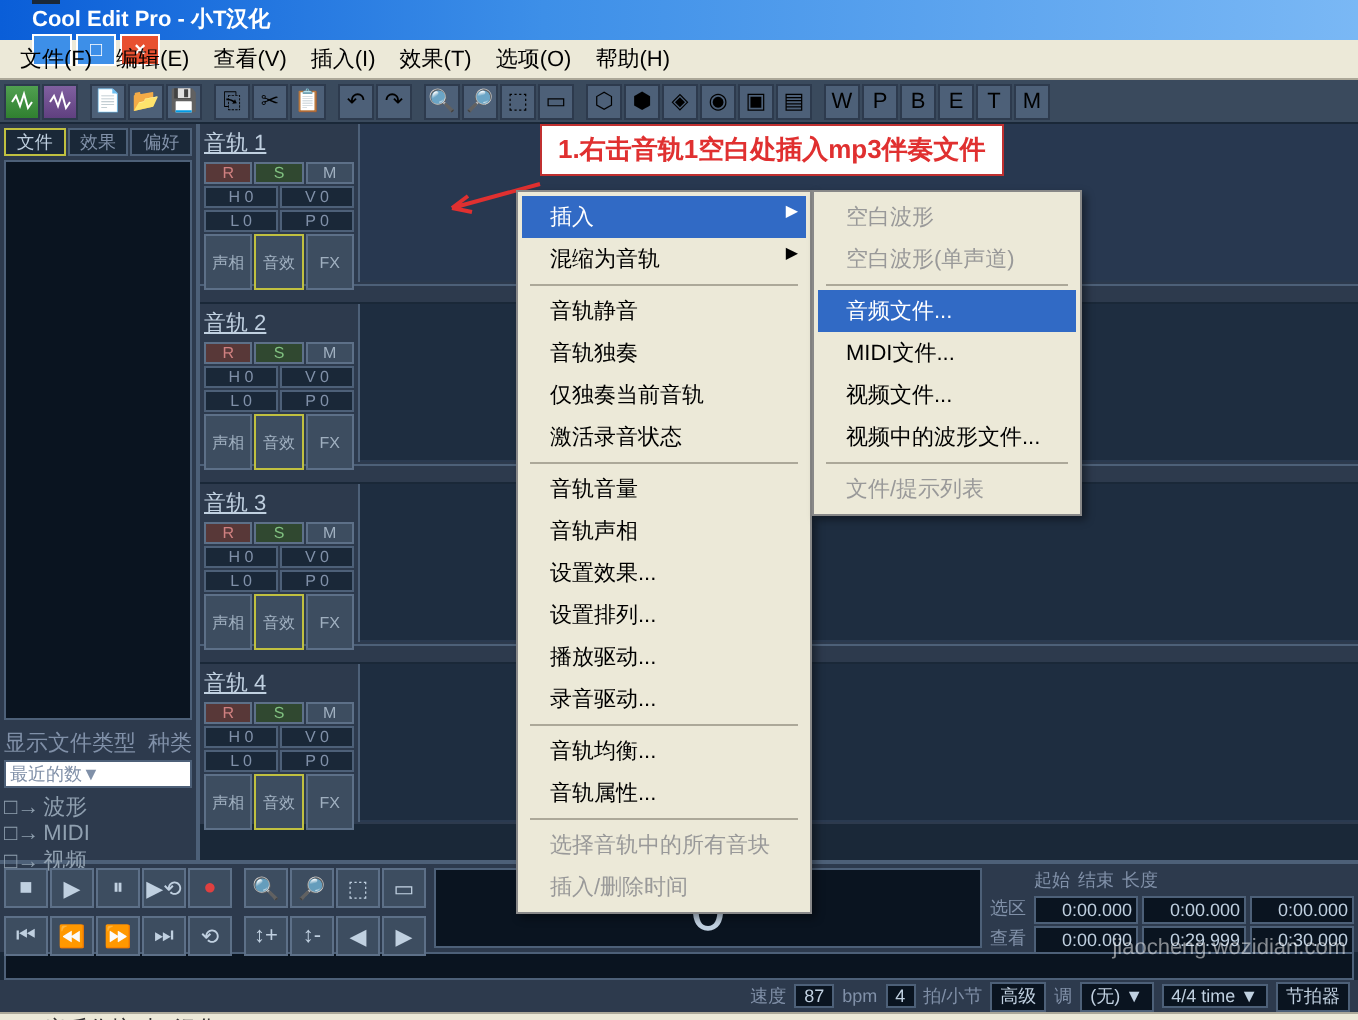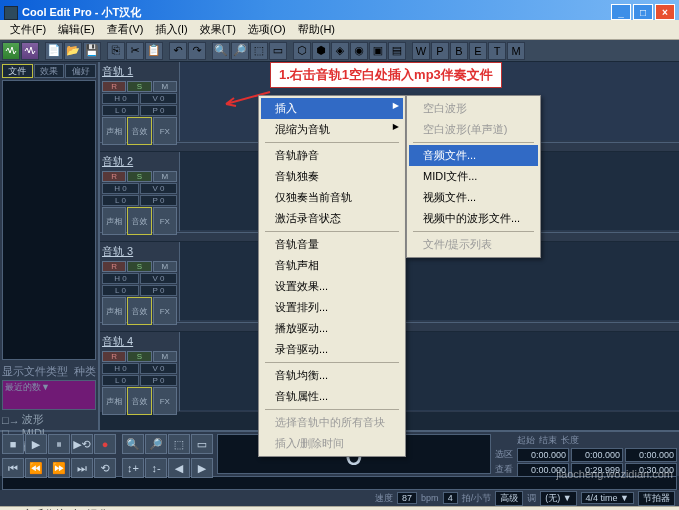--- a/index.html
+++ b/index.html
@@ -1,19 +1,19 @@
 <!DOCTYPE html>
 <html><head>
 <meta charset="utf-8">
 <style>
 * { margin: 0; padding: 0; box-sizing: border-box; font-family: "SimSun", Arial, sans-serif; font-size: 11px; }
 body { width: 679px; height: 510px; background: #1a2838; overflow: hidden; position: relative; }
 
 
-.titlebar { height: 20px; background: linear-gradient(to right, #0a5ed8, #3d8fe8 40%, #7ab8f5); display: flex; align-items: flex-end; padding: 0 4px; }
+.titlebar { height: 20px; background: linear-gradient(to right, #0a5ed8, #3d8fe8 40%, #7ab8f5); display: flex; align-items: flex-start; padding: 0 16px; flex-direction: column; }
 .app-icon { width: 14px; height: 14px; background: #2d4a5d; margin-right: 4px; border: 1px solid #1a2838; }
 .title-text { color: #fff; font-weight: bold; flex: 1; }
 .win-btns { display: flex; gap: 2px; }
 .win-btn { width: 20px; height: 16px; background: #3d8fe8; border: 1px solid #fff; display: flex; align-items: center; justify-content: center; color: #fff; font-size: 10px; font-weight: bold; }
 .win-btn.close { background: #e85030; }
 
 
 .menubar { height: 20px; background: #ece9d8; display: flex; align-items: center; padding: 0 4px; border-bottom: 1px solid #aca899; }
 .menu-item { padding: 2px 6px; color: #000; cursor: default; }
 
@@ -30,21 +30,21 @@
 .main-area { display: flex; height: 368px; }
 
 
 .left-panel { width: 100px; background: #2d3a4d; border-right: 2px solid #4d6078; padding: 2px; }
 .lp-tabs { display: flex; gap: 1px; margin-bottom: 2px; }
 .lp-tab { flex: 1; height: 14px; background: #1a2838; border: 1px solid #4d6078; color: #8090a8; font-size: 9px; display: flex; align-items: center; justify-content: center; }
 .lp-tab.active { color: #c0d0e0; border-color: #c0c040; }
 .lp-list { height: 280px; background: #0a1420; border: 1px solid #4d6078; }
 .lp-bottom { margin-top: 4px; }
 .lp-lbl { color: #8090a8; font-size: 9px; display: flex; justify-content: space-between; }
-.lp-dd { width: 100%; height: 30px; background: #701a75; border: 1px solid #4d6078; color: #8090a8; font-size: 9px; padding: 0 2px; margin-top: 1px; }
+.lp-dd { width: 100%; height: 14px; background: #ffffff; border: 1px solid #4d6078; color: #8090a8; font-size: 9px; padding: 0 2px; margin-top: 1px; }
 .lp-checks { margin-top: 2px; }
 .lp-check { color: #90a0b0; font-size: 9px; display: flex; align-items: center; gap: 2px; }
 
 
 .track-area { flex: 1; background: #1a2838; position: relative; }
 .track-row { display: flex; height: 80px; border-bottom: 1px solid #2d3a4d; }
 .track-ctrl { width: 80px; background: #2d3a4d; padding: 2px; border-right: 1px solid #4d6078; font-size: 9px; }
 .tc-name { color: #c0d0e0; margin-bottom: 2px; text-decoration: underline; }
 .tc-btns { display: flex; gap: 1px; margin-bottom: 1px; }
 .tc-btn { flex: 1; height: 11px; background: #3d4d60; border: 1px solid #5d7088; color: #a0b0c0; font-size: 8px; display: flex; align-items: center; justify-content: center; }

